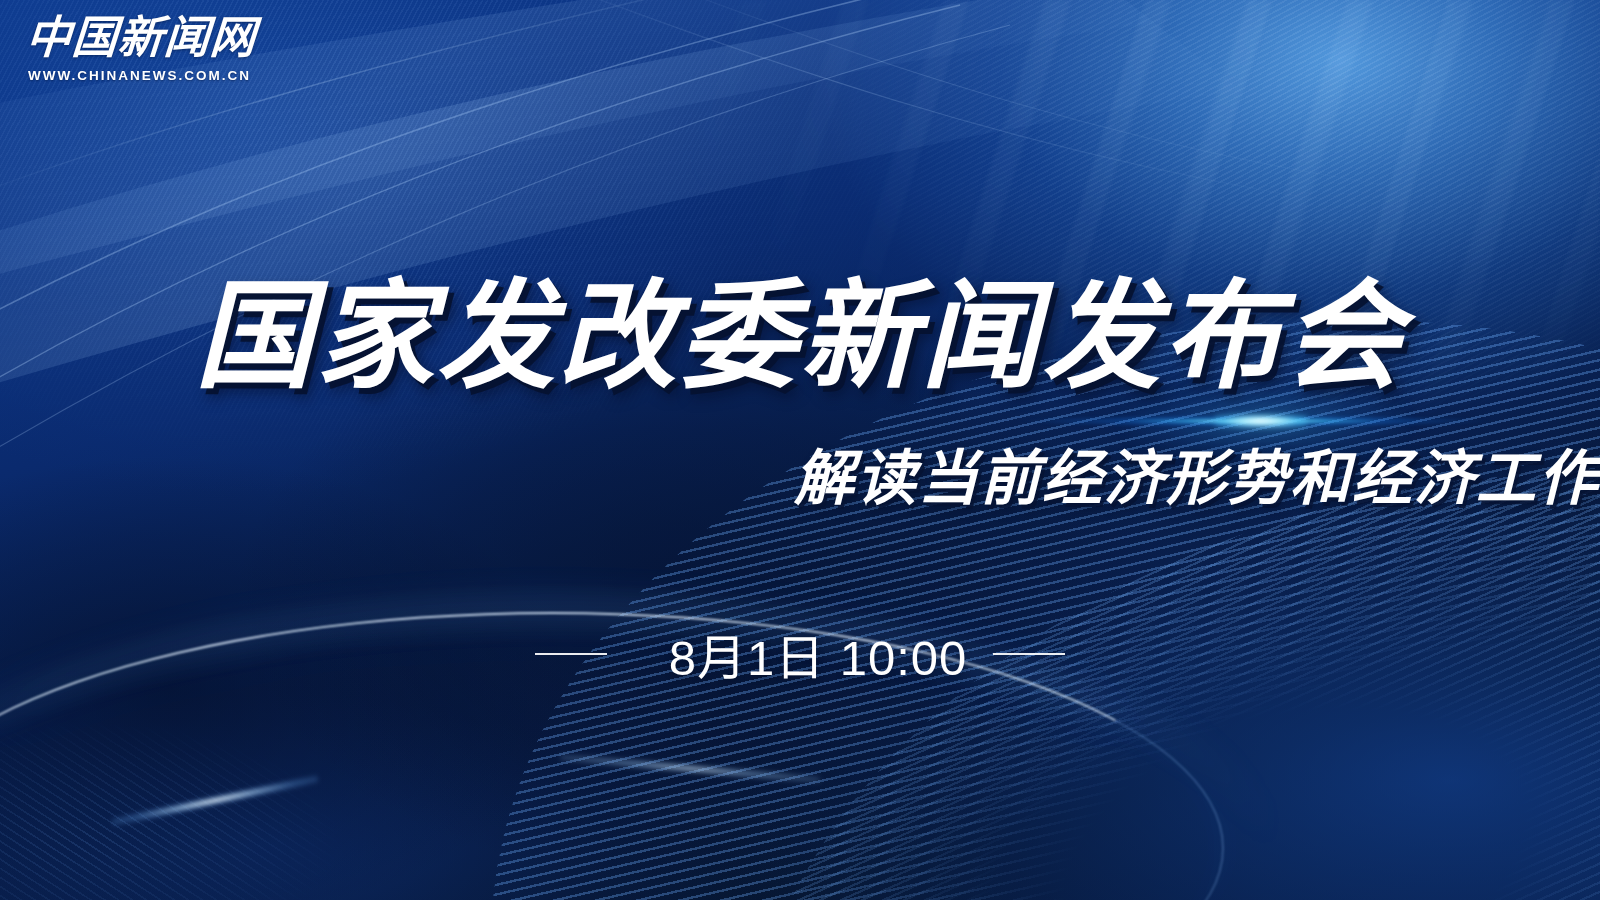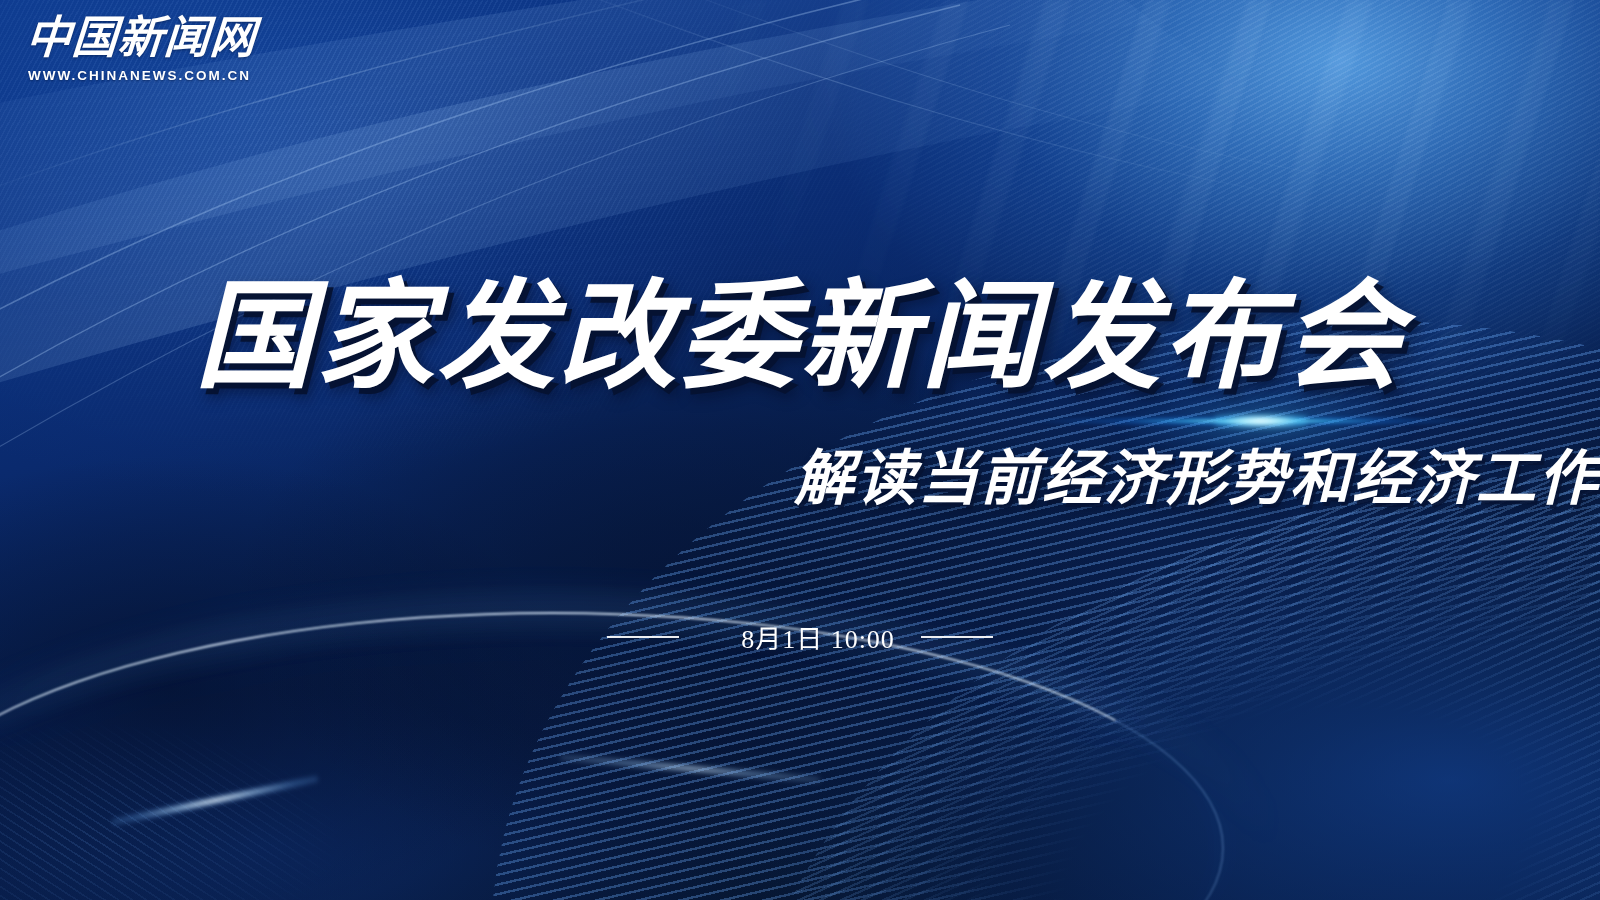--- a/index.html
+++ b/index.html
@@ -388,22 +388,22 @@
     justify-content: center;
     gap: 26px;
   }
   .date-rule {
     width: 72px;
     height: 2px;
     background: rgba(255,255,255,0.92);
     flex: 0 0 auto;
   }
   .date-text {
-    font-family: Liberation Serif, serif;
-    font-size: 26px;
+    font-family: Liberation Sans, sans-serif;
+    font-size: 49px;
     font-weight: 400;
     letter-spacing: 1px;
     color: #ffffff;
     white-space: nowrap;
     text-shadow: 0 2px 6px rgba(3,12,38,0.5);
     margin-left: 36px;
   }
 </style>
 </head>
 <body>

